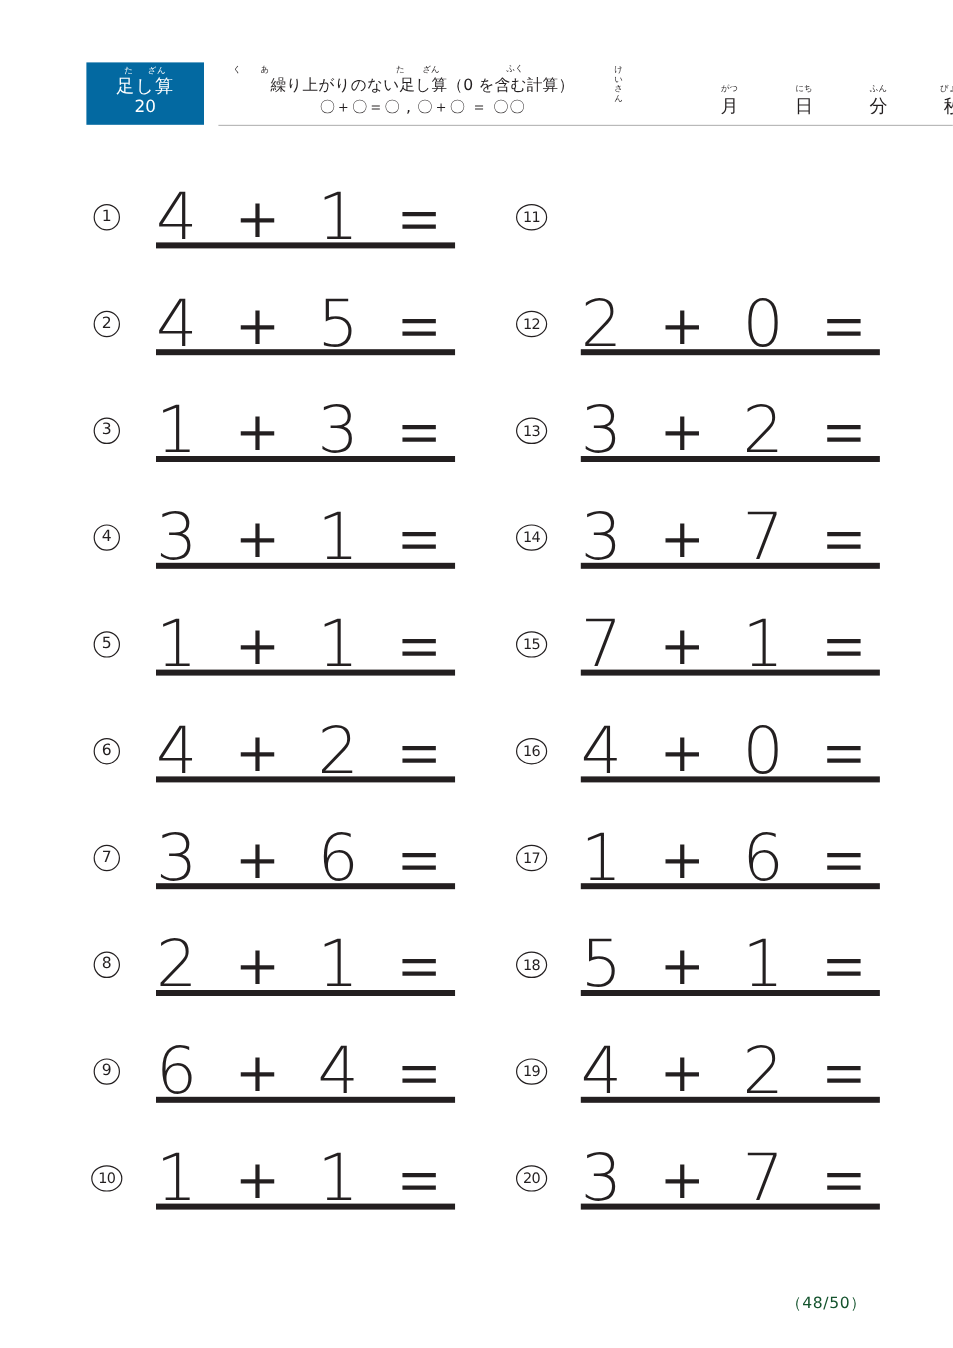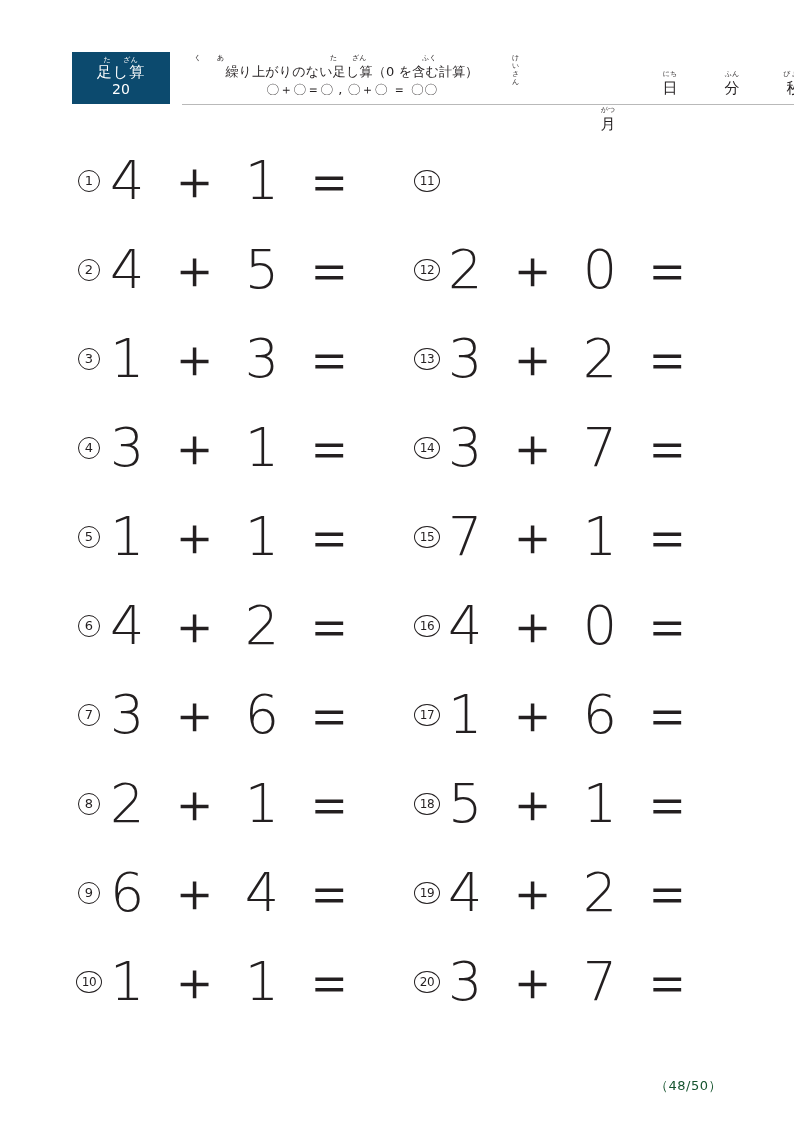--- a/index.html
+++ b/index.html
@@ -29,21 +29,21 @@
     top: 52px;
     width: 652px;
     height: 52px;
   }
   .title-badge {
     position: absolute;
     left: 0;
     top: 0;
     width: 98px;
     height: 52px;
-    background: #0c4a6e;
+    background: #0369a1;
     color: #ffffff;
     text-align: center;
     box-sizing: border-box;
   }
   .title-badge .ruby-row {
     display: flex;
     justify-content: center;
     align-items: flex-end;
     height: 10px;
     margin-top: 2px;
@@ -115,21 +115,21 @@
     line-height: 9px;
     font-family: "DejaVu Sans", sans-serif;
     display: block;
   }
   .datefield .lbl {
     font-size: 15px;
     line-height: 19px;
     font-family: "DejaVu Sans", sans-serif;
     display: block;
   }
-  .df-0 { left: 144px; margin-top: 36px; }
+  .df-0 { left: 144px; }
   .df-1 { left: 206px; }
   .df-2 { left: 268px; }
   .df-3 { left: 330px; }
 
   .header-rule {
     position: absolute;
     left: 110px;
     top: 52px;
     width: 614px;
     height: 1px;
@@ -142,21 +142,21 @@
     left: 72px;
     top: 136px;
     width: 652px;
   }
   .col {
     position: absolute;
     top: 0;
     width: 300px;
   }
   .col-left { left: 0px; }
-  .col-right { left: 338px; }
+  .col-right { left: 354px; }
 
   .prob {
     position: relative;
     height: 89px;
     display: flex;
     align-items: center;
   }
   .prob-num {
     width: 34px;
     height: 22px;
@@ -186,22 +186,23 @@
     border-radius: 50%;
     font-size: 12px;
     letter-spacing: -0.5px;
   }
   .prob-expr {
     font-family: "DejaVu Sans", sans-serif;
     font-size: 54px;
     line-height: 54px;
     font-weight: 300;
     letter-spacing: 3px;
-    margin-left: 4px;
+    margin-left: 24px;
     white-space: nowrap;
+    text-decoration: underline;
   }
 
   .footer {
     position: absolute;
     right: 72px;
     bottom: 28px;
     font-size: 13px;
     font-family: "DejaVu Sans", sans-serif;
     color: #14532d;
     letter-spacing: 0.5px;

